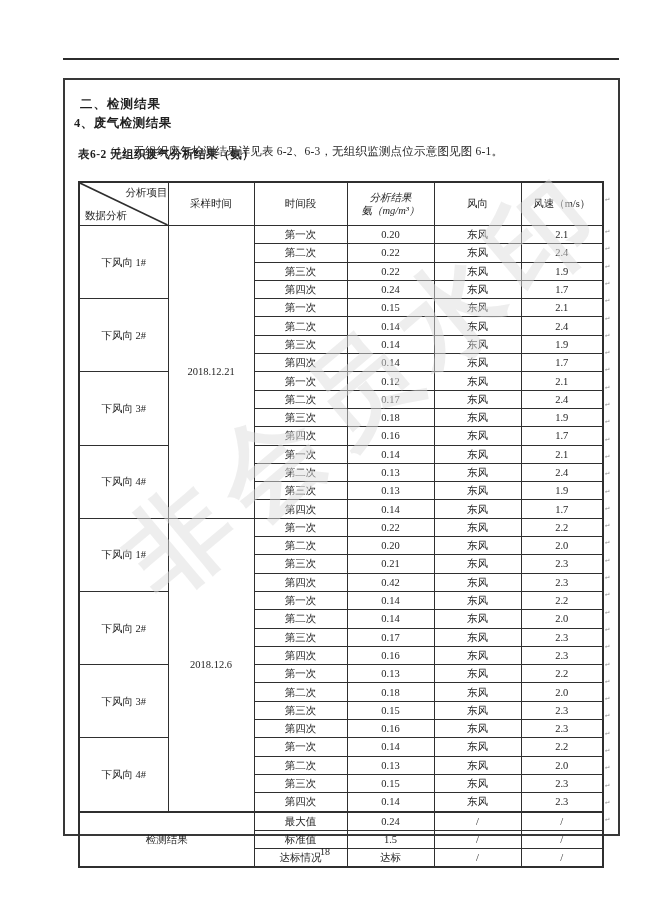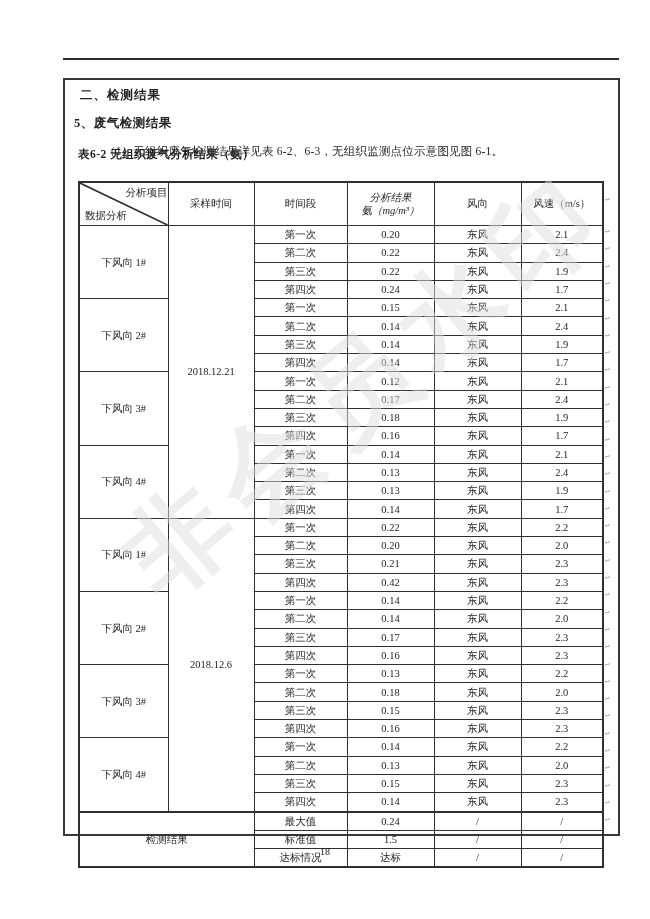--- a/index.html
+++ b/index.html
@@ -6,21 +6,21 @@
   #page{position:relative;width:650px;height:919px;background:#ffffff;overflow:hidden;
         font-family:"Liberation Serif", serif;color:#1f1f1f;}
 
   .header-title{position:absolute;left:75px;top:40px;font-size:8.8px;letter-spacing:.2px;
                 color:#2e2e2e;white-space:nowrap;}
   .header-rule{position:absolute;left:63px;top:58px;width:556px;height:2px;background:#2c2c2c;}
 
   .frame{position:absolute;left:63px;top:78px;width:557px;height:758px;
          border:2px solid #383838;box-sizing:border-box;}
 
-  .h1{position:absolute;left:80px;top:87px;font-size:12.5px;font-weight:bold;letter-spacing:1px;}
+  .h1{position:absolute;left:80px;top:96px;font-size:12.5px;font-weight:bold;letter-spacing:1px;}
   .h2{position:absolute;left:74px;top:115px;font-size:12.5px;font-weight:bold;letter-spacing:.5px;}
   .para{position:absolute;left:104px;top:144px;font-size:11.5px;letter-spacing:.2px;}
   .table-title{position:absolute;left:78px;top:147px;width:524px;
                font-size:11.5px;font-weight:bold;letter-spacing:.5px;}
 
   table.results{position:absolute;left:78px;top:181px;width:524px;border-collapse:collapse;
                 table-layout:fixed;border:2px solid #2f2f2f;}
   .results th,.results td{border:1px solid #2f2f2f;padding:0;text-align:center;
                 vertical-align:middle;font-size:10.5px;font-weight:normal;
                 height:17.3px;line-height:1.05;overflow:hidden;}
@@ -46,21 +46,21 @@
 </head>
 <body>
 
 <div id="page">
 
   <div class="header-rule"></div>
 
   <div class="frame"></div>
 
   <div class="h1">二、检测结果</div>
-  <div class="h2">5、废气检测结果</div>
+  <div class="h2">4、废气检测结果</div>
   <div class="para">（1）无组织废气检测结果详见表 6-2、6-3，无组织监测点位示意图见图 6-1。</div>
   <div class="table-title">表6-2  无组织废气分析结果（氨）</div>
 
   <table class="results">
     <colgroup>
       <col style="width:89px">
         <col style="width:86px">
         <col style="width:93px">
       <col style="width:87px">
         <col style="width:87px">

